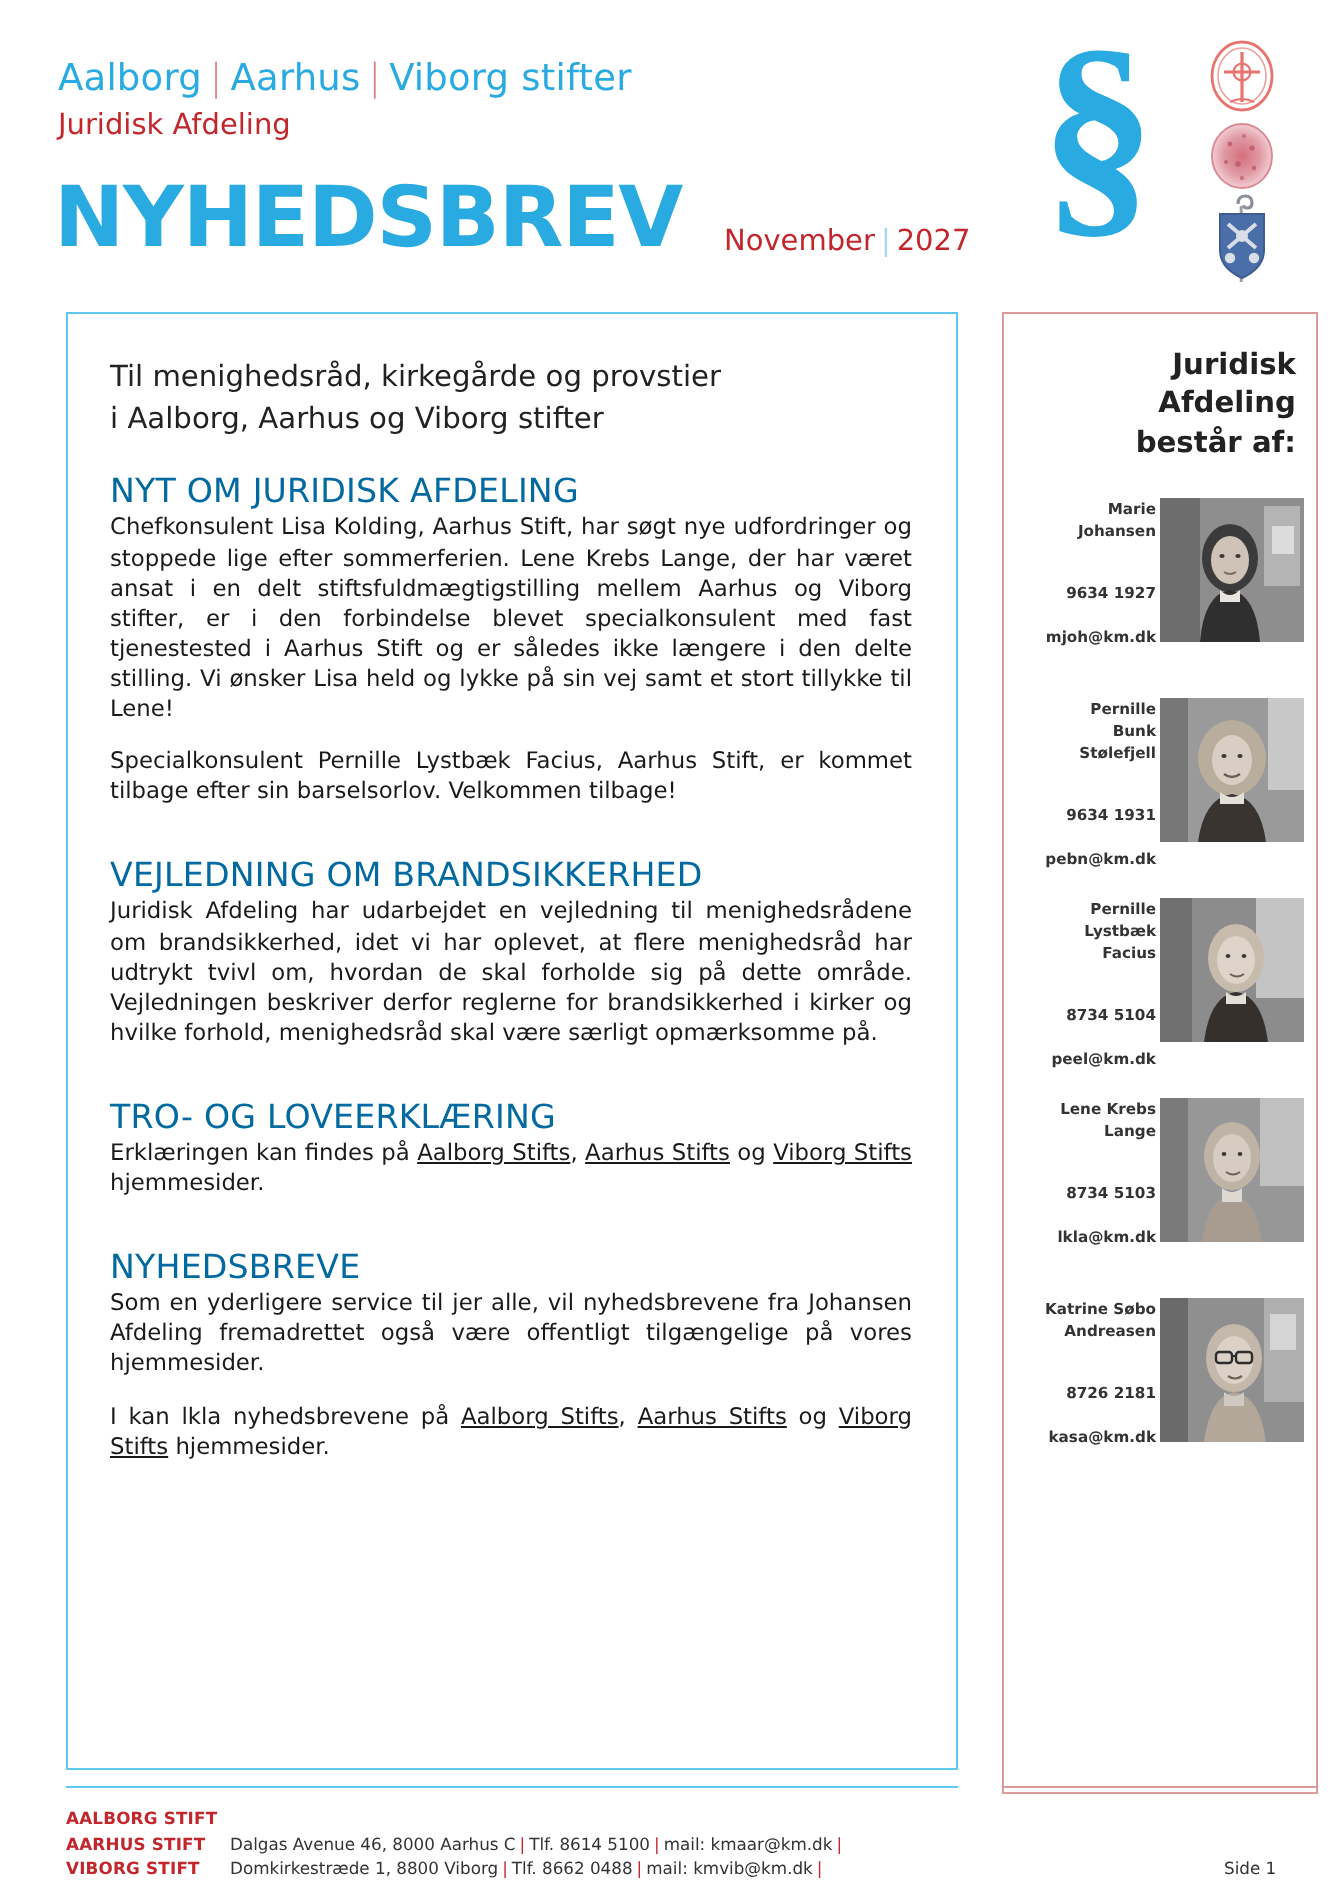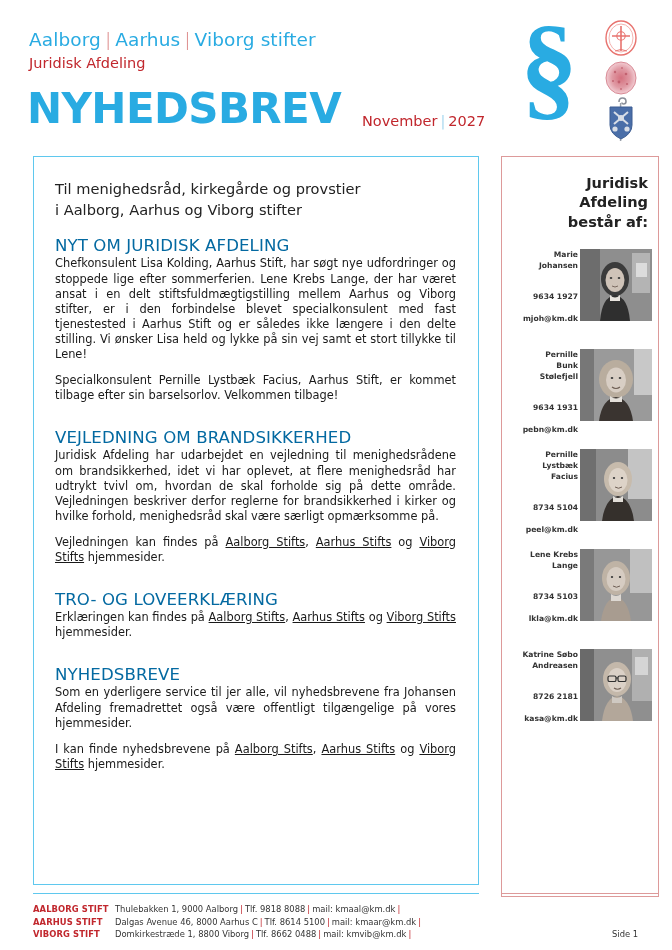--- a/index.html
+++ b/index.html
@@ -284,30 +284,29 @@
       <span>i Aalborg, Aarhus og Viborg stifter</span>
     </div>
 
     <h2 class="section-title">NYT OM JURIDISK AFDELING</h2>
     <p class="body-text">Chefkonsulent Lisa Kolding, Aarhus Stift, har søgt nye udfordringer og stoppede lige efter sommerferien. Lene Krebs Lange, der har været ansat i en delt stiftsfuldmægtigstilling mellem Aarhus og Viborg stifter, er i den forbindelse blevet specialkonsulent med fast tjenestested i Aarhus Stift og er således ikke længere i den delte stilling. Vi ønsker Lisa held og lykke på sin vej samt et stort tillykke til Lene!</p>
     <p class="body-text">Specialkonsulent Pernille Lystbæk Facius, Aarhus Stift, er kommet tilbage efter sin barselsorlov. Velkommen tilbage!</p>
     <div class="gap-section"></div>
 
     <h2 class="section-title">VEJLEDNING OM BRANDSIKKERHED</h2>
     <p class="body-text">Juridisk Afdeling har udarbejdet en vejledning til menighedsrådene om brandsikkerhed, idet vi har oplevet, at flere menighedsråd har udtrykt tvivl om, hvordan de skal forholde sig på dette område. Vejledningen beskriver derfor reglerne for brandsikkerhed i kirker og hvilke forhold, menighedsråd skal være særligt opmærksomme på.</p>
-    <p class="body-text"><span>Vejledningen kan findes på </span><a class="lnk">Aalborg Stifts</a><span>, </span><a class="lnk">Aarhus Stifts</a><span> og </span><a class="lnk">Viborg Stifts</a><span> hjemmesider.</span></p>
     <div class="gap-section"></div>
 
     <h2 class="section-title">TRO- OG LOVEERKLÆRING</h2>
     <p class="body-text"><span>Erklæringen kan findes på </span><a class="lnk">Aalborg Stifts</a><span>, </span><a class="lnk">Aarhus Stifts</a><span> og </span><a class="lnk">Viborg Stifts</a><span> hjemmesider.</span></p>
     <div class="gap-section"></div>
 
     <h2 class="section-title">NYHEDSBREVE</h2>
     <p class="body-text">Som en yderligere service til jer alle, vil nyhedsbrevene fra Johansen Afdeling fremadrettet også være offentligt tilgængelige på vores hjemmesider.</p>
-    <p class="body-text"><span>I kan finde nyhedsbrevene på </span><a class="lnk">Aalborg Stifts</a><span>, </span><a class="lnk">Aarhus Stifts</a><span> og </span><a class="lnk">Viborg Stifts</a><span> hjemmesider.</span></p>
+    <p class="body-text"><span>I kan lkla nyhedsbrevene på </span><a class="lnk">Aalborg Stifts</a><span>, </span><a class="lnk">Aarhus Stifts</a><span> og </span><a class="lnk">Viborg Stifts</a><span> hjemmesider.</span></p>
   </div>
 </div>
 
 <div id="side-box">
   <div id="side-title" style="white-space:pre-line;">Juridisk
 Afdeling
 består af:</div>
   <div id="staff-list">
 
     <div class="staff">
@@ -442,21 +441,20 @@
 
   </div>
 </div>
 
 <div id="footer-rule-blue"></div>
 <div id="footer-rule-red"></div>
 
 <div id="footer">
   <div class="foot-row">
     <span class="foot-label">AALBORG STIFT</span>
-    <span class="foot-addr"><span>Thulebakken 1, 9000 Aalborg</span><span class="bar">|</span><span>Tlf. 9818 8088</span><span class="bar">|</span><span>mail:</span> <span>kmaal@km.dk</span><span class="bar">|</span></span>
   </div>
   <div class="foot-row">
     <span class="foot-label">AARHUS STIFT</span>
     <span class="foot-addr"><span>Dalgas Avenue 46, 8000 Aarhus C</span><span class="bar">|</span><span>Tlf. 8614 5100</span><span class="bar">|</span><span>mail:</span> <span>kmaar@km.dk</span><span class="bar">|</span></span>
   </div>
   <div class="foot-row">
     <span class="foot-label">VIBORG STIFT</span>
     <span class="foot-addr"><span>Domkirkestræde 1, 8800 Viborg</span><span class="bar">|</span><span>Tlf. 8662 0488</span><span class="bar">|</span><span>mail:</span> <span>kmvib@km.dk</span><span class="bar">|</span></span>
   </div>
 </div>

